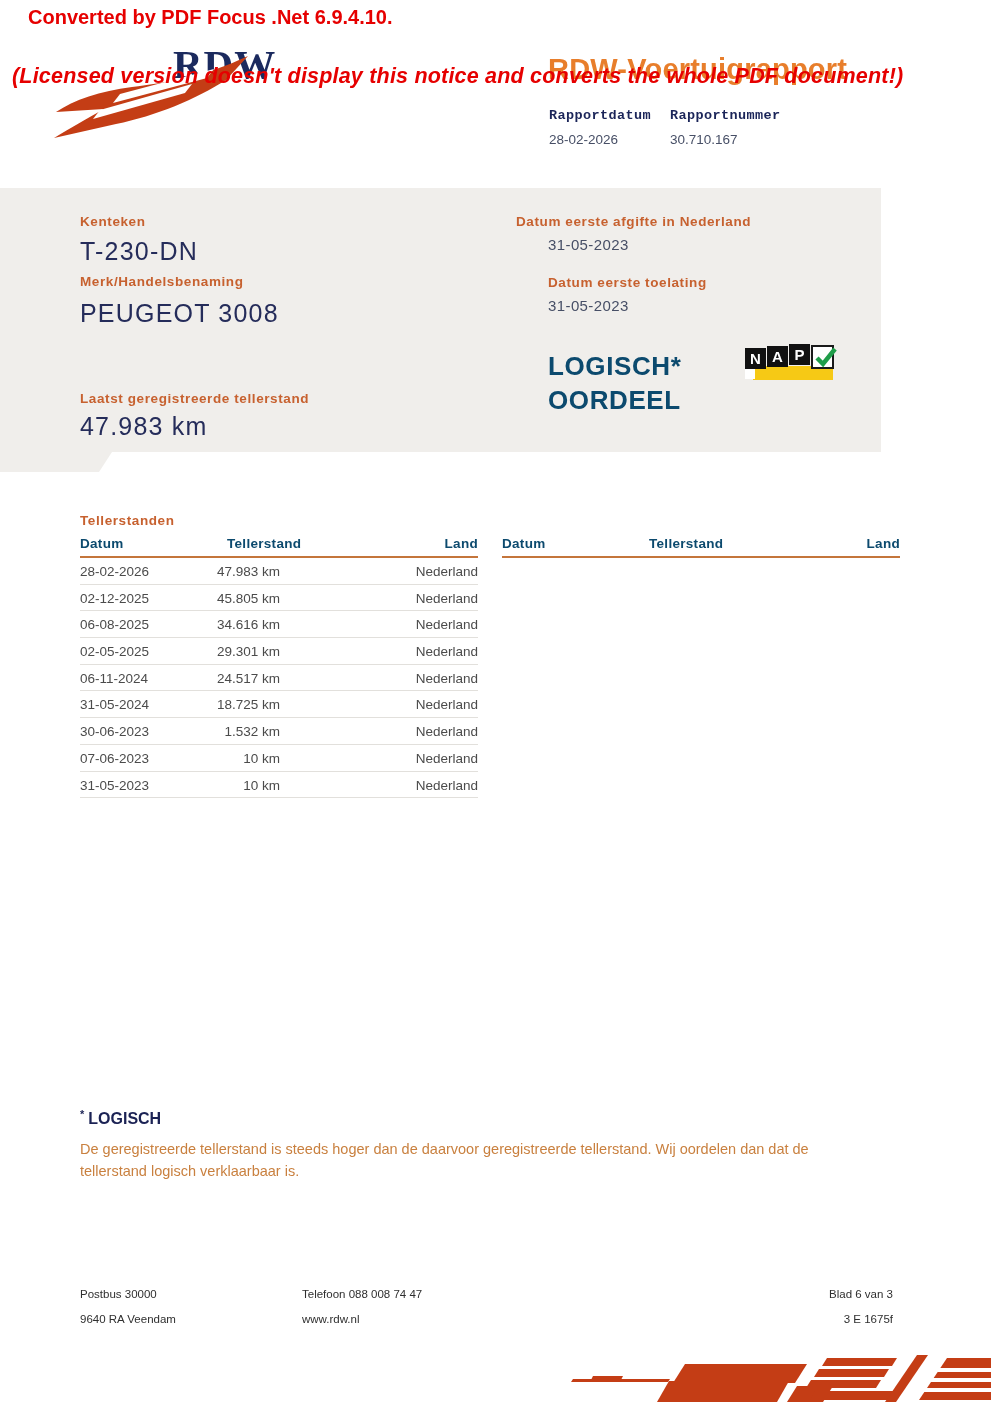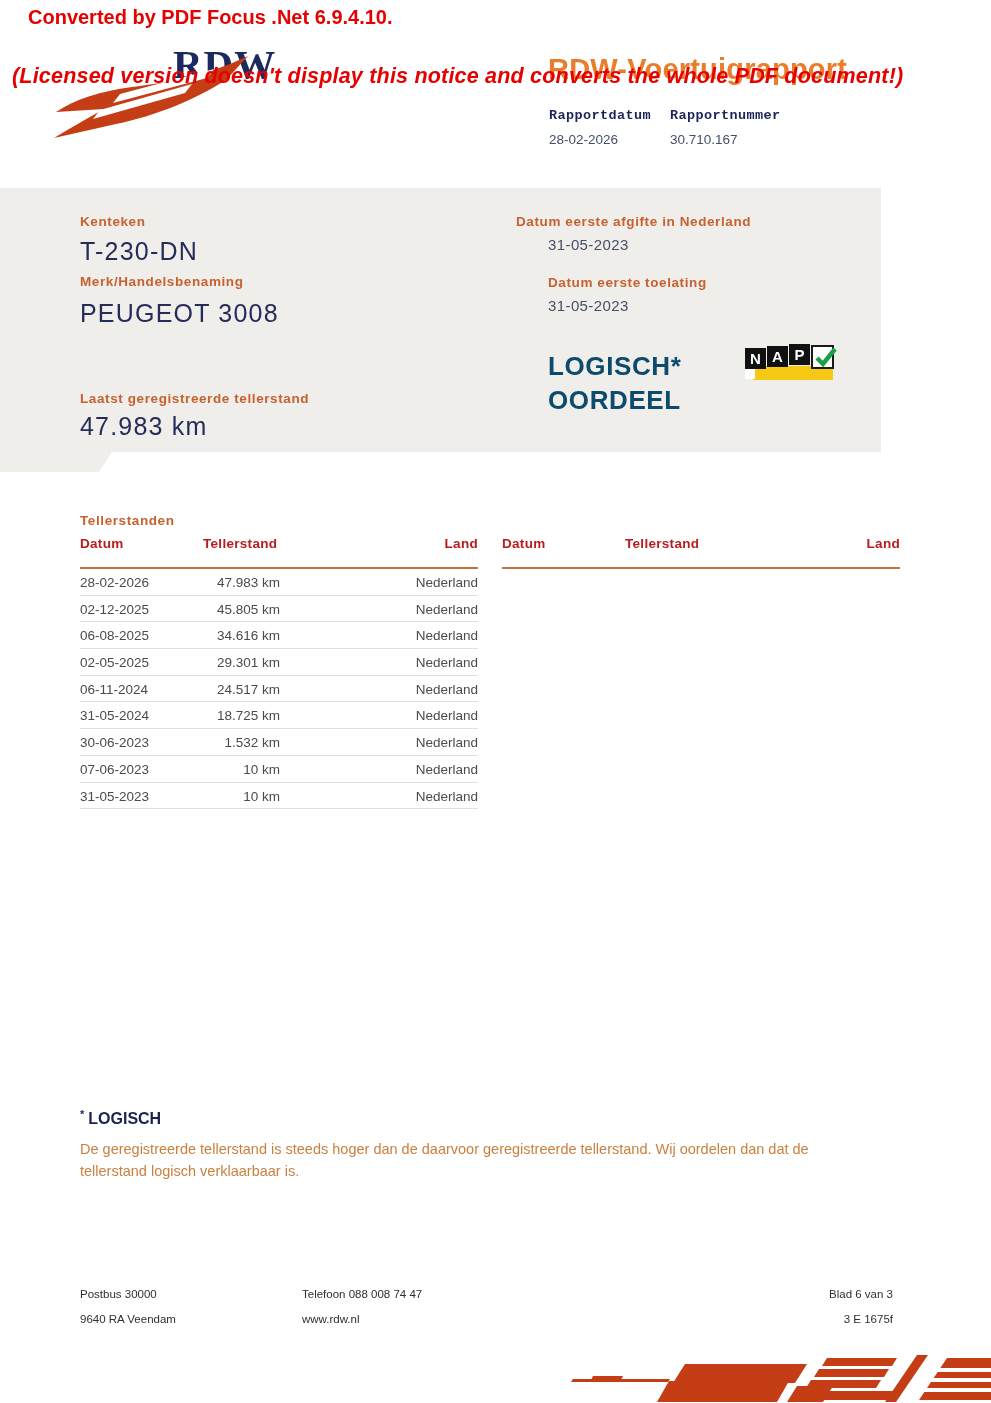--- a/index.html
+++ b/index.html
@@ -34,21 +34,21 @@
   .nap .wsq { position:absolute; left:0; top:25px; width:10px; height:11px; background:#ffffff; }
   .nap .tile { position:absolute; width:21px; height:21px; background:#111111; color:#ffffff; font-weight:bold; font-size:15px; line-height:21px; text-align:center; }
   .nap .t-n { left:0; top:5px; } .nap .t-a { left:22px; top:3px; } .nap .t-p { left:44px; top:1px; }
   .nap .t-check { position:absolute; left:66px; top:2px; width:23px; height:24px; background:#ffffff; border:2px solid #1a1a1a; }
   .nap .t-check svg { position:absolute; left:-3px; top:-4px; }
 
   
   .sec-title { position:absolute; left:80px; top:513px; font-size:13.5px; font-weight:bold; color:#C7612F; letter-spacing:0.6px;text-align:center; }
   .mtable { position:absolute; top:536px; width:398px; font-size:13.5px; }
   .mtable.t1 { left:80px; } .mtable.t2 { left:502px; }
-  .thead { display:grid; grid-template-columns:123px 77px 1fr; font-weight:bold; color:#b91c1c; padding-bottom:16px; border-bottom:2.5px solid #C4753B; letter-spacing:0.3px; }
+  .thead { display:grid; grid-template-columns:123px 77px 1fr; font-weight:bold; color:#0c4a6e; padding-bottom:5px; border-bottom:2.5px solid #C4753B; letter-spacing:0.3px;gap:24px; }
   .thead .h2 { text-align:left; } .thead .h3 { text-align:right; }
   .trow { display:grid; grid-template-columns:123px 77px 1fr; height:26.7px; padding-top:6px; border-bottom:1px solid #E2E0DC; color:#4B4B4B; }
   .trow .c1 { text-align:right; } .trow .c2 { text-align:right; }
 
   
   .fn-title { position:absolute; left:80px; top:1108px; font-size:16px; font-weight:bold; color:#1B2254; }
   .fn-title sup { font-size:11px; font-weight:bold; margin-right:4px; }
   .fn-body { position:absolute; left:80px; top:1138px; width:768px; font-size:14.5px; line-height:22px; color:#C9803F; }
 
   

